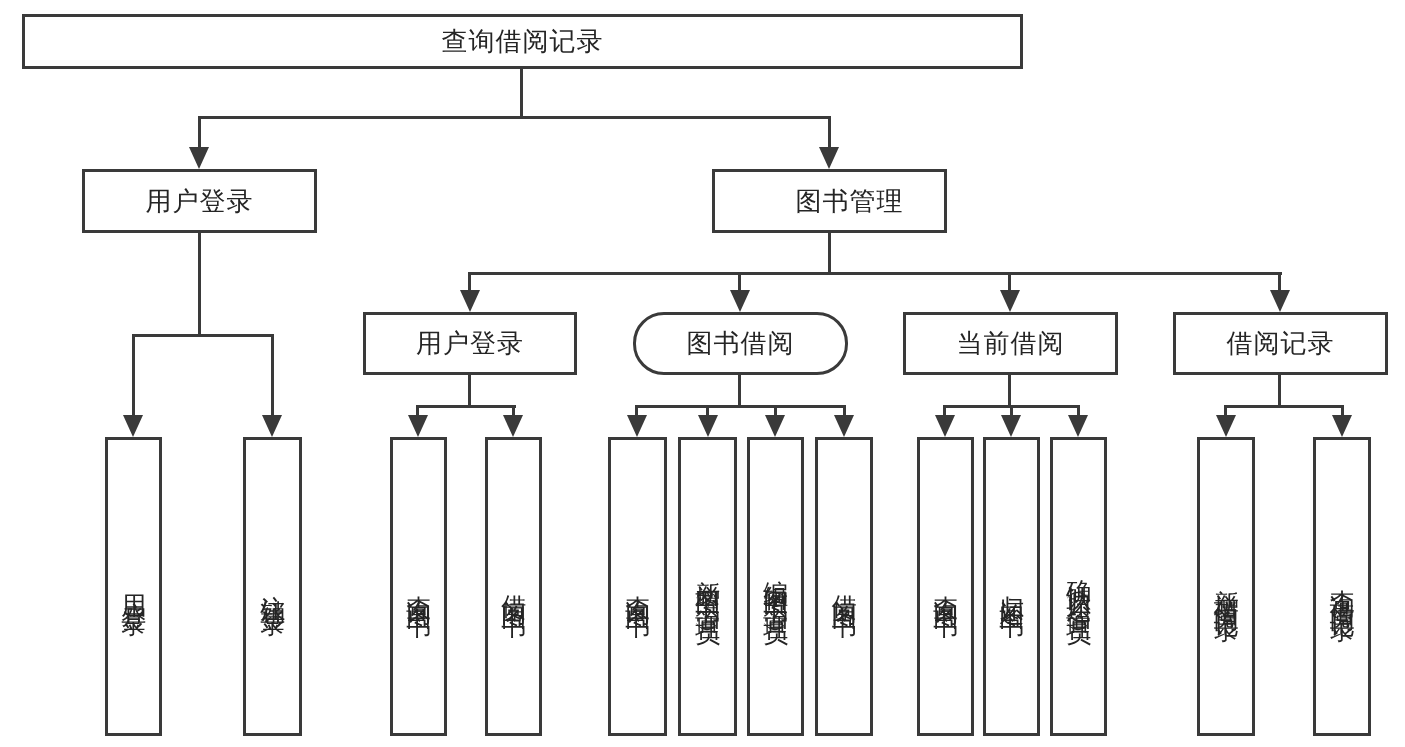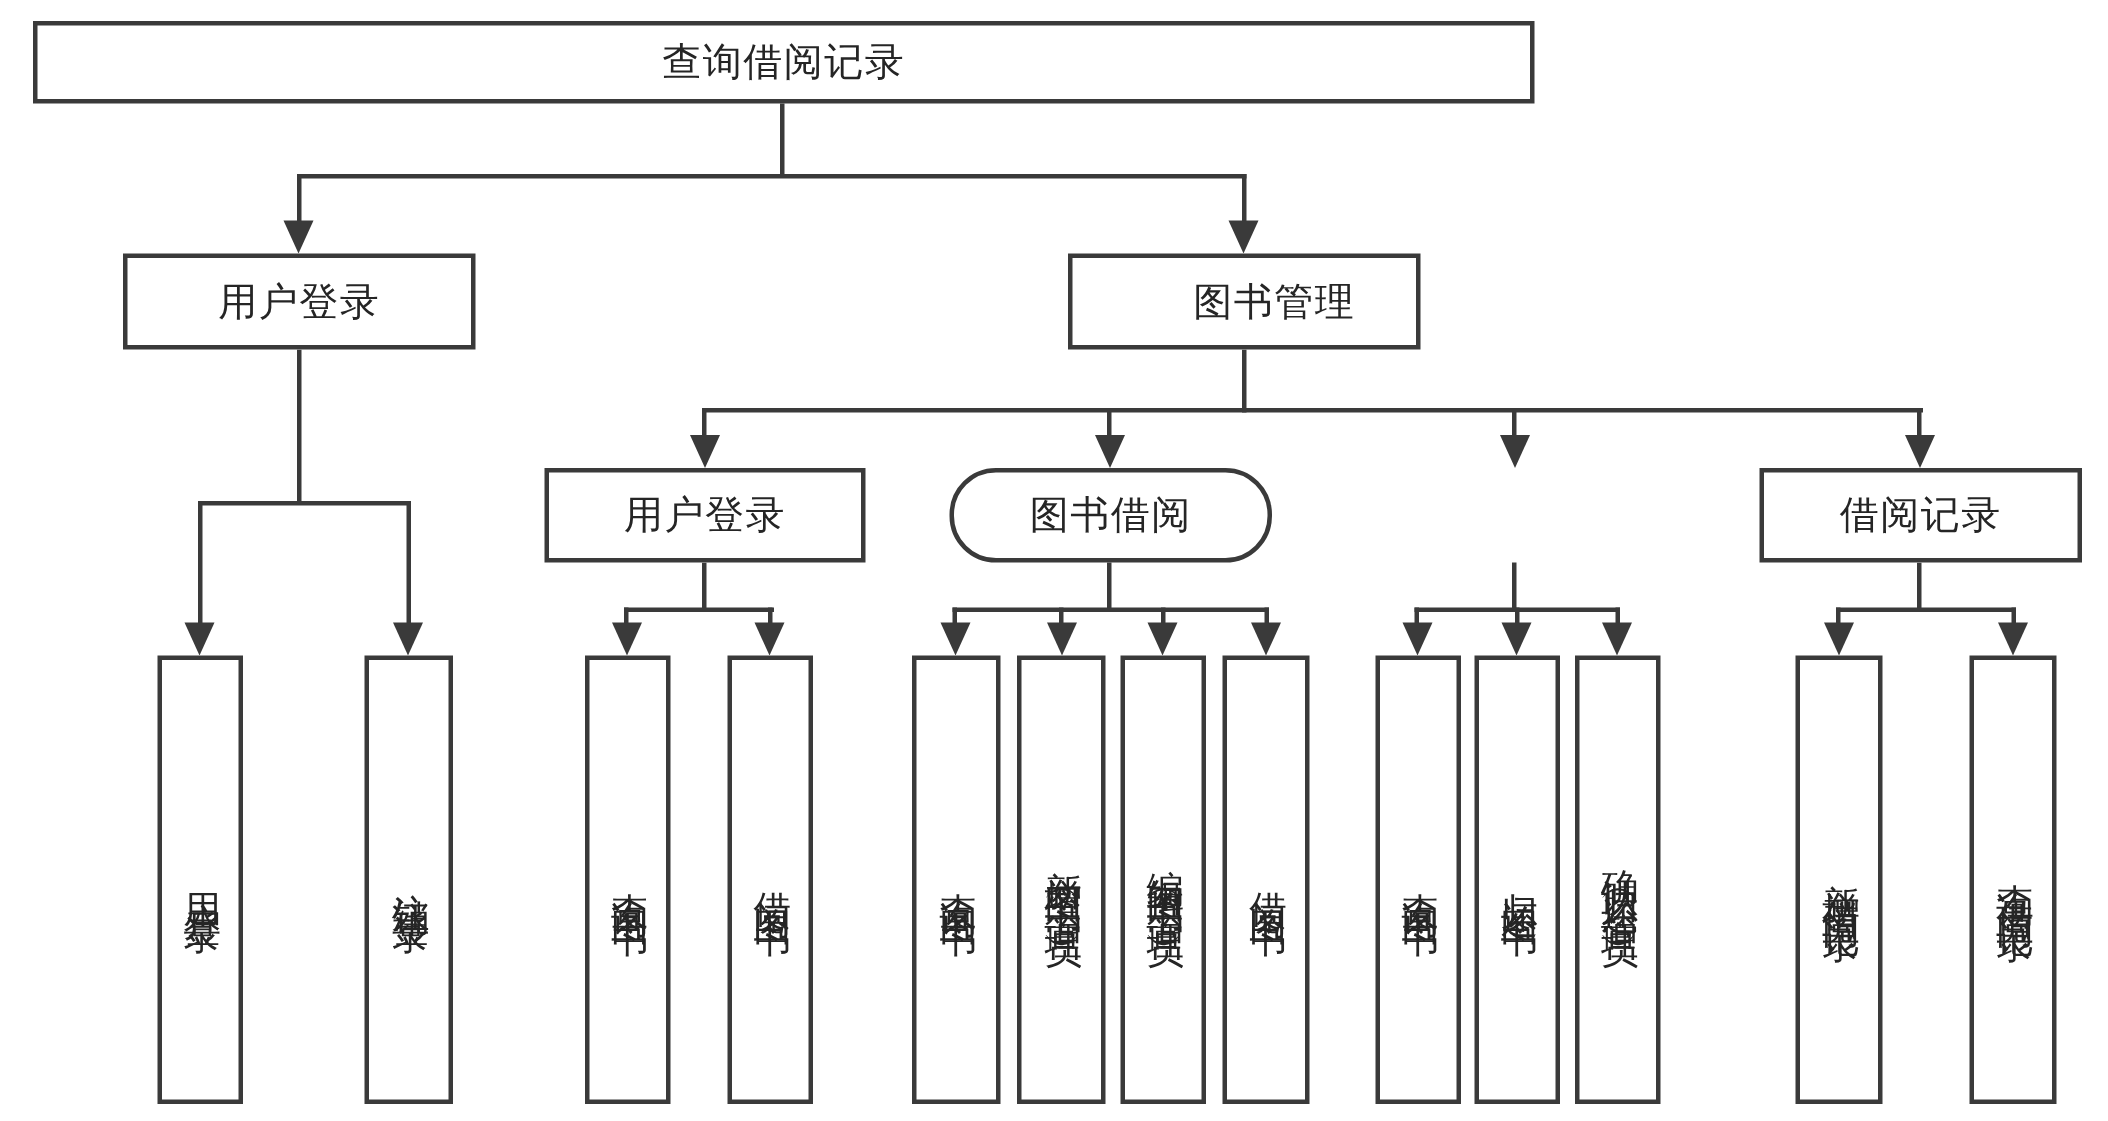--- a/index.html
+++ b/index.html
@@ -118,20 +118,21 @@
   <div class="vline" style="left:1341px;top:405px;height:12px;"></div>
   <div class="arrow" style="left:1332px;top:415px;"></div>
 
   <div class="box hnode" style="left:22px;top:14px;width:1001px;height:55px;">查询借阅记录</div>
 
   <div class="box hnode" style="left:82px;top:169px;width:235px;height:64px;">用户登录</div>
   <div class="box hnode" style="left:712px;top:169px;width:235px;height:64px;padding-left:40px;">图书管理</div>
 
   <div class="box hnode" style="left:363px;top:312px;width:214px;height:63px;">用户登录</div>
   <div class="box hnode" style="left:633px;top:312px;width:215px;height:63px;border-radius:31px;">图书借阅</div>
+  <div class="box hnode" style="left:903px;top:312px;width:215px;height:63px;">当前借阅</div>
   <div class="box hnode" style="left:1173px;top:312px;width:215px;height:63px;font-family:Liberation Serif, serif;">借阅记录</div>
 
   <div class="box leaf" style="left:105px;top:437px;width:57px;height:299px;">
     <span class="vtext">用户登录</span>
   </div>
   <div class="box leaf" style="left:243px;top:437px;width:59px;height:299px;">
     <span class="vtext">注销登录</span>
   </div>
 
   <div class="box leaf" style="left:390px;top:437px;width:57px;height:299px;">

